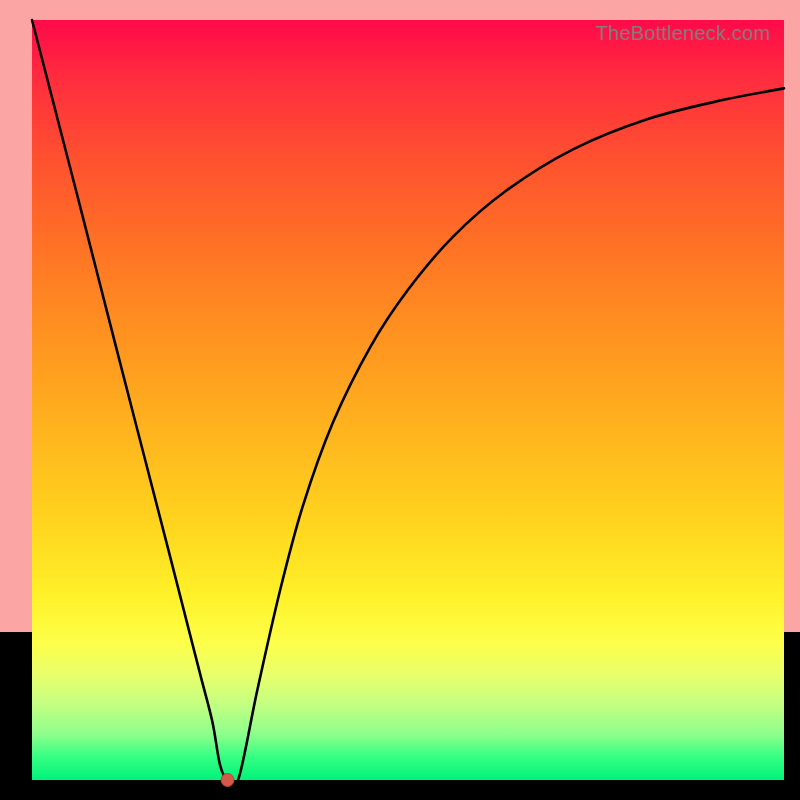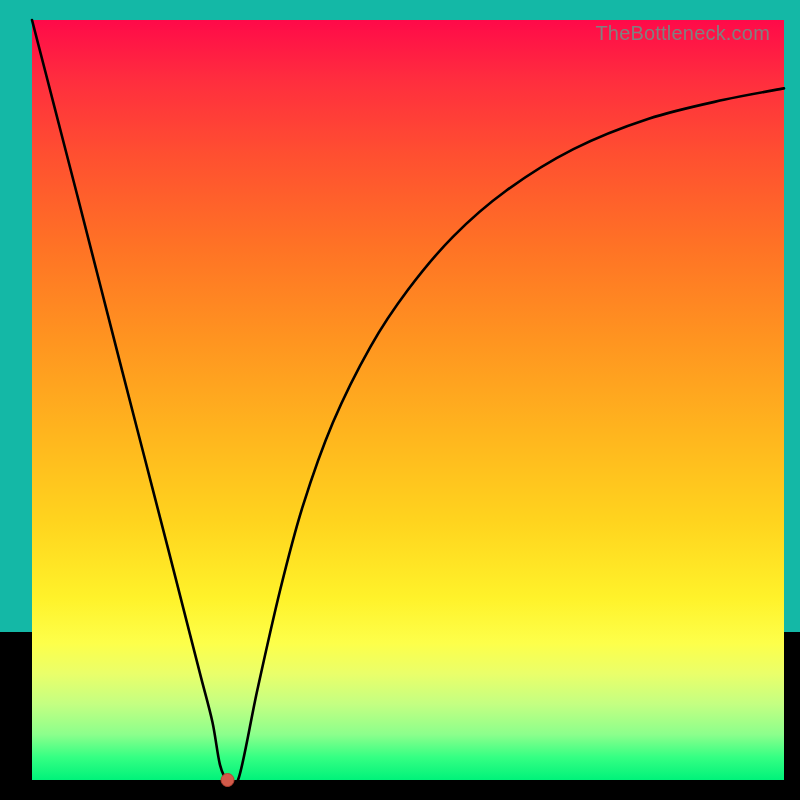--- a/index.html
+++ b/index.html
@@ -9,21 +9,21 @@
     height: 800px;
     background: #000;
     overflow: hidden;
   }
   .frame {
     position: absolute;
     left: 0;
     top: 0;
     width: 800px;
     height: 632px;
-    background: #14b8a6;
+    background: #fca5a5;
   }
   .plot {
     position: absolute;
     left: 32px;
     top: 20px;
     width: 752px;
     height: 760px;
     
     background: linear-gradient(to bottom,
       #ff0a49 0%,

